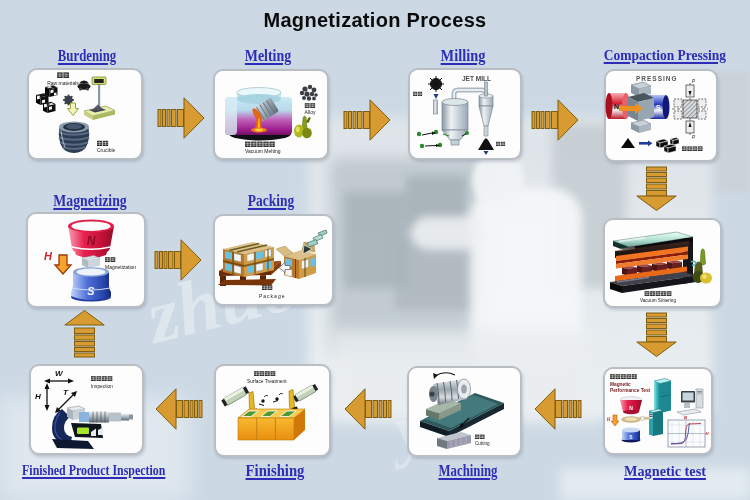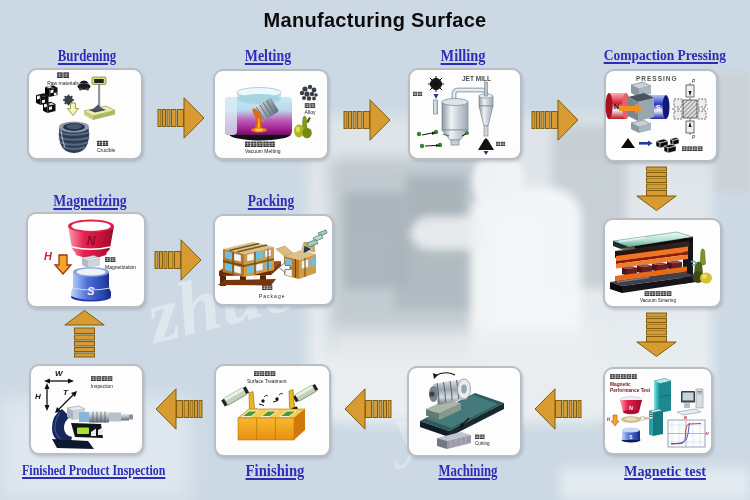--- a/index.html
+++ b/index.html
@@ -22,21 +22,21 @@
   <div class="ph" style="left:470px;top:188px;width:112px;height:186px;background:#f5f7f8;opacity:.95;filter:blur(5px);border-radius:30px;"></div>
   <div class="ph" style="left:472px;top:150px;width:52px;height:60px;background:#f1f4f6;opacity:.95;filter:blur(3px);border-radius:50%;"></div>
   <div class="ph" style="left:412px;top:216px;width:72px;height:34px;background:#eef1f3;opacity:.85;filter:blur(4px);border-radius:16px;"></div>
   <div class="ph" style="left:330px;top:330px;width:270px;height:92px;background:#e9edf0;opacity:.85;filter:blur(8px);"></div>
   <div class="ph" style="left:716px;top:72px;width:34px;height:120px;background:rgba(203,209,214,.85);filter:blur(3px);"></div>
   <div class="ph" style="left:0px;top:398px;width:190px;height:102px;background:rgba(242,246,249,.5);filter:blur(10px);"></div>
   <div class="ph" style="left:560px;top:468px;width:190px;height:32px;background:rgba(242,246,249,.6);filter:blur(6px);"></div>
   <div class="ph" style="left:146px;top:232px;width:320px;height:110px;color:rgba(255,255,255,.38);font-size:76px;line-height:95px;font-weight:bold;font-family:'Liberation Serif',serif;font-style:italic;transform:rotate(-14deg);">zhuo</div>
   <div class="ph" style="left:395px;top:360px;width:300px;height:110px;color:rgba(255,255,255,.28);font-size:70px;line-height:90px;font-weight:bold;font-family:'Liberation Serif',serif;font-style:italic;transform:rotate(-10deg);">y</div>
 
-  <div style="position:absolute;left:0;top:9px;width:750px;text-align:center;font-size:20px;font-weight:bold;color:#0b0b0b;letter-spacing:0.3px;">Manufacturing Surface</div>
+  <div style="position:absolute;left:0;top:9px;width:750px;text-align:center;font-size:20px;font-weight:bold;color:#0b0b0b;letter-spacing:0.3px;">Magnetization Process</div>
 
   <div class="lbl" style="left:27px;top:47px;width:120px;font-size:16px;transform:scaleX(0.80);">Burdening</div>
   <div class="lbl" style="left:208px;top:47px;width:120px;font-size:16px;transform:scaleX(0.87);">Melting</div>
   <div class="lbl" style="left:403px;top:47px;width:120px;font-size:16px;transform:scaleX(0.90);">Milling</div>
   <div class="lbl" style="left:597px;top:47px;width:134px;font-size:15px;transform:scaleX(0.90);">Compaction Pressing</div>
   <div class="lbl" style="left:30px;top:192px;width:120px;font-size:16px;transform:scaleX(0.86);">Magnetizing</div>
   <div class="lbl" style="left:211px;top:192px;width:120px;font-size:16px;transform:scaleX(0.84);">Packing</div>
   <div class="lbl" style="left:10px;top:463px;width:161px;font-size:14px;transform:scaleX(0.85);">Finished Product Inspection</div>
   <div class="lbl" style="left:215px;top:462px;width:120px;font-size:16px;transform:scaleX(0.92);">Finishing</div>
   <div class="lbl" style="left:408px;top:462px;width:120px;font-size:16px;transform:scaleX(0.80);">Machining</div>

